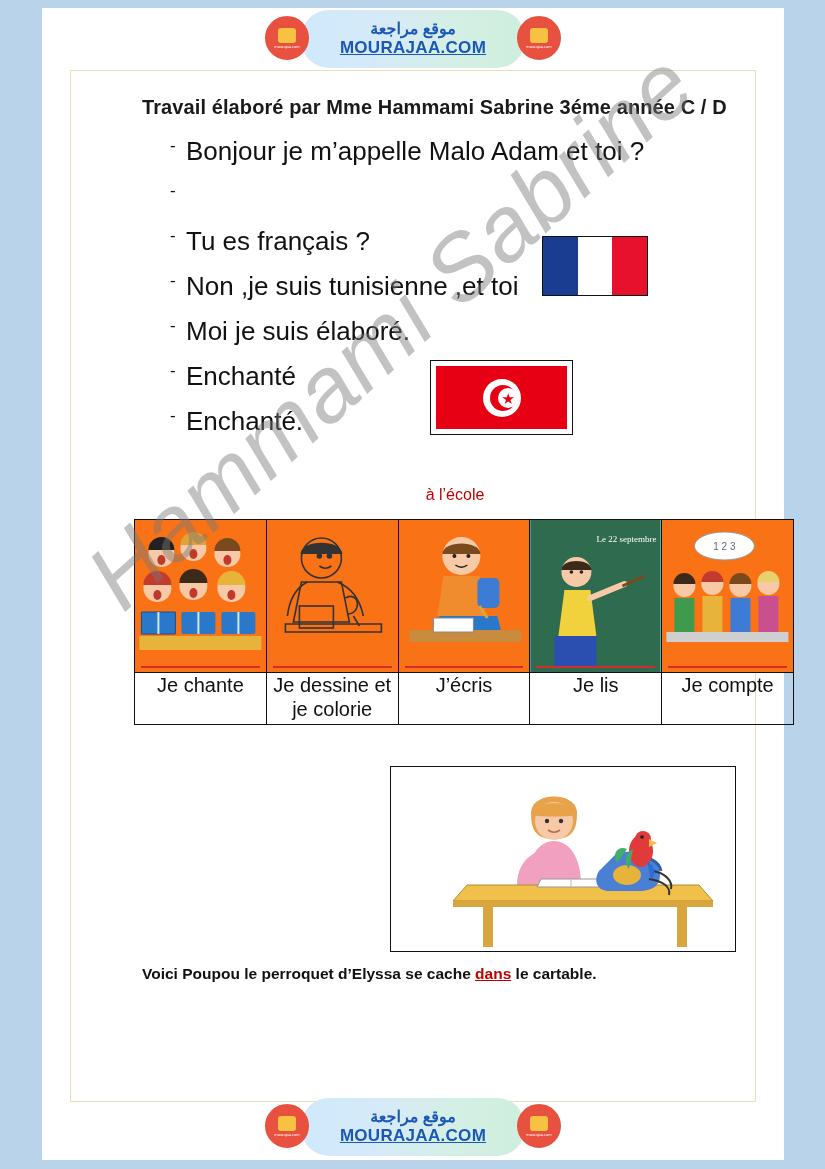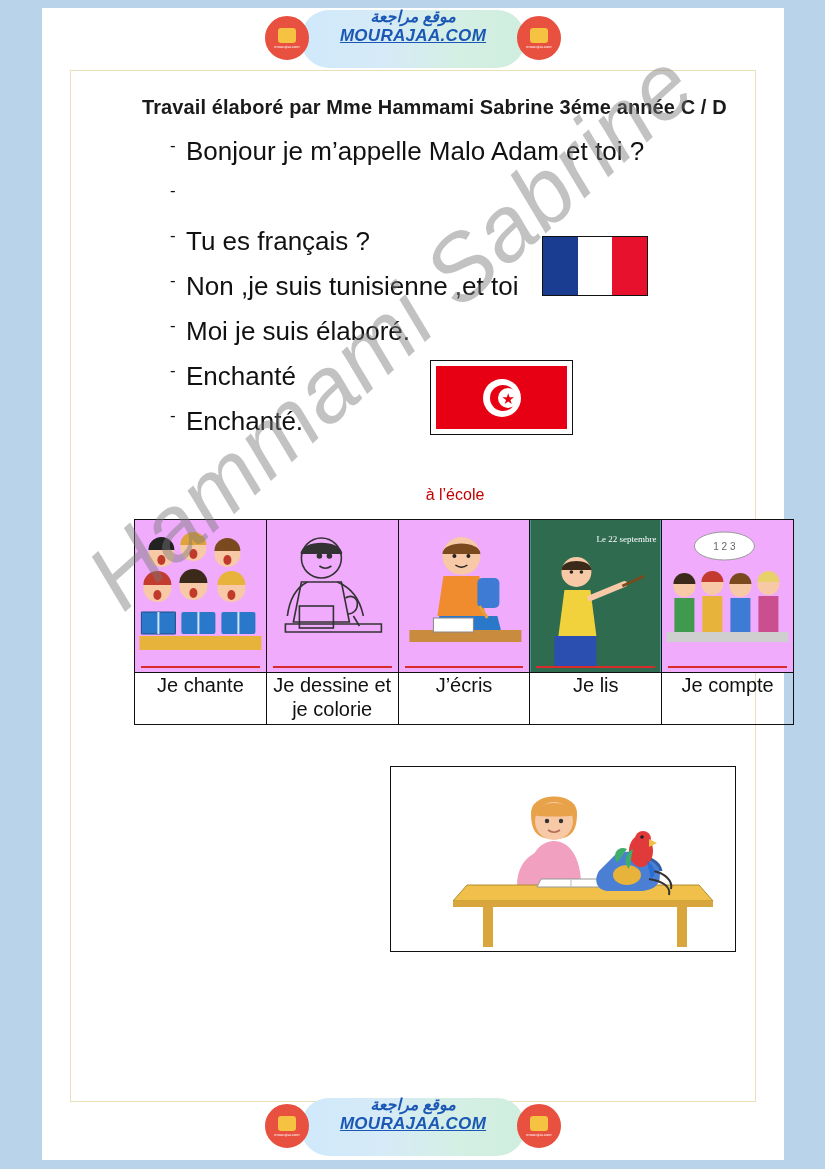--- a/index.html
+++ b/index.html
@@ -26,23 +26,22 @@
     border: 1px solid #e8e0b8;
   }
 
   
   .banner {
     position: absolute;
     left: 50%;
     transform: translateX(-50%);
     width: 296px; height: 62px;
     display: flex;
-    align-items: flex-start;
+    align-items: center;
     justify-content: center;
-    font-style: italic;
   }
   .banner.top { top: 0px; }
   .banner.bottom { top: 1088px; }
   .banner-bg {
     position: absolute;
     left: 36px; top: 2px;
     width: 224px; height: 58px;
     border-radius: 28px;
     background: linear-gradient(90deg,#cfe9fb 0%, #d6eaf8 35%, #d4efe4 70%, #cfeedf 100%);
   }
@@ -185,21 +184,21 @@
   }
   .act-table td {
     border: 1px solid #111;
     padding: 0;
     vertical-align: top;
   }
   .act-pic {
     height: 152px;
     position: relative;
     overflow: hidden;
-    background: #f0abfc;
+    background: #f97316;
   }
   .act-label {
     height: 52px;
     text-align: center;
     font-size: 20px;
     color: #111;
     padding-top: 9px;
     line-height: 1.2;
   }
   .redline {
@@ -488,20 +487,23 @@
 
       <ellipse cx="250" cy="84" rx="12" ry="16" fill="#e03a3a"></ellipse>
       <circle cx="252" cy="72" r="8" fill="#e03a3a"></circle>
       <path d="M258 72l8 4-8 4z" fill="#f0c04a"></path>
       <circle cx="251" cy="70" r="1.8" fill="#222"></circle>
       <path d="M242 82c-8 4-10 14-4 20" fill="#3fae6a"></path>
       <path d="M256 94c8 4 10 14 4 18" fill="#2a6fd4"></path>
     </svg>
   </div>
 
+  <div class="bottom-sentence">
+    <span>Voici Poupou le perroquet d’Elyssa se cache </span><span class="hl">dans</span><span> le cartable.</span>
+  </div>
 
   <div class="banner bottom">
     <div class="banner-bg"></div>
     <div class="logo left">
       <span class="sq"></span>
         <span class="cap">mourajaa.com</span>
     </div>
     <div class="logo right">
       <span class="sq"></span>
         <span class="cap">mourajaa.com</span>

